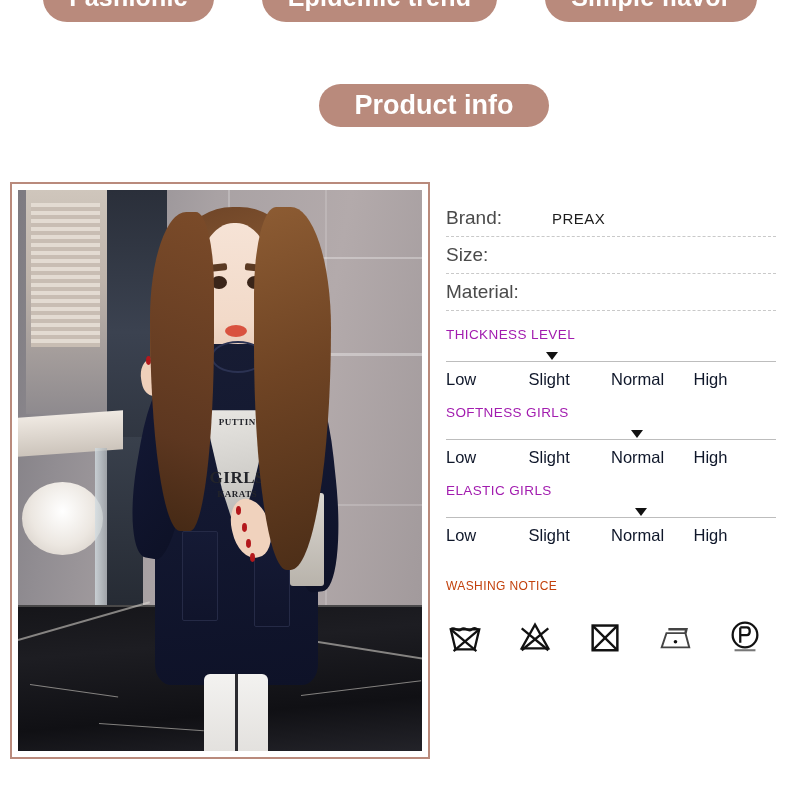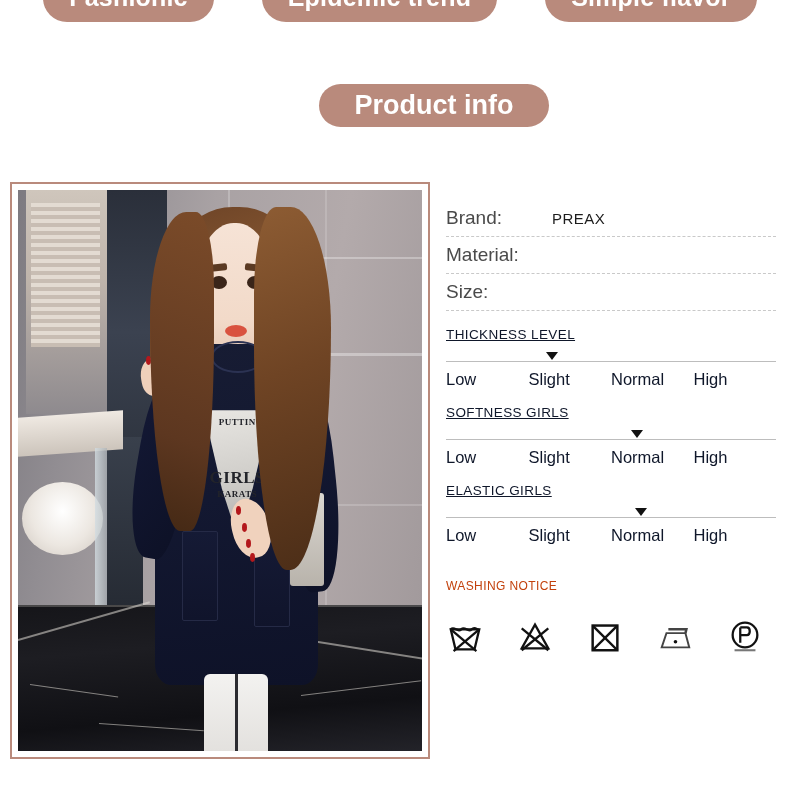--- a/index.html
+++ b/index.html
@@ -268,24 +268,23 @@
   .spec-value {
     font-size: 15px;
     color: #1c1c1c;
     margin-left: 50px;
     letter-spacing: .5px;
   }
 
   .level-block { margin-top: 16px; }
   .level-title {
     font-size: 13.5px;
-    color: #0f172a;
+    color: #a21caf;
     letter-spacing: .4px;
     margin-bottom: 9px;
-    text-decoration: underline;
   }
   .level-track {
     position: relative;
     height: 13px;
   }
   .level-line {
     position: absolute;
     left: 0; right: 0; top: 10px;
     height: 1px;
     background: #bdbdbd;
@@ -409,26 +408,26 @@
 </div>
 
 <div class="info">
 
   <div class="spec-row">
     <span class="spec-label">Brand:</span>
     <span class="spec-value">PREAX</span>
   </div>
 
   <div class="spec-row">
+    <span class="spec-label">Size:</span>
+    <span class="spec-value"></span>
+  </div>
+
+  <div class="spec-row">
     <span class="spec-label">Material:</span>
-    <span class="spec-value"></span>
-  </div>
-
-  <div class="spec-row">
-    <span class="spec-label">Size:</span>
     <span class="spec-value"></span>
   </div>
 
   <div class="level-block">
     <div class="level-title">THICKNESS LEVEL</div>
     <div class="level-track">
       <div class="level-line"></div>
       <div class="level-marker" id="marker-0" style="left: 32%;"></div>
     </div>
     <div class="level-scale">

